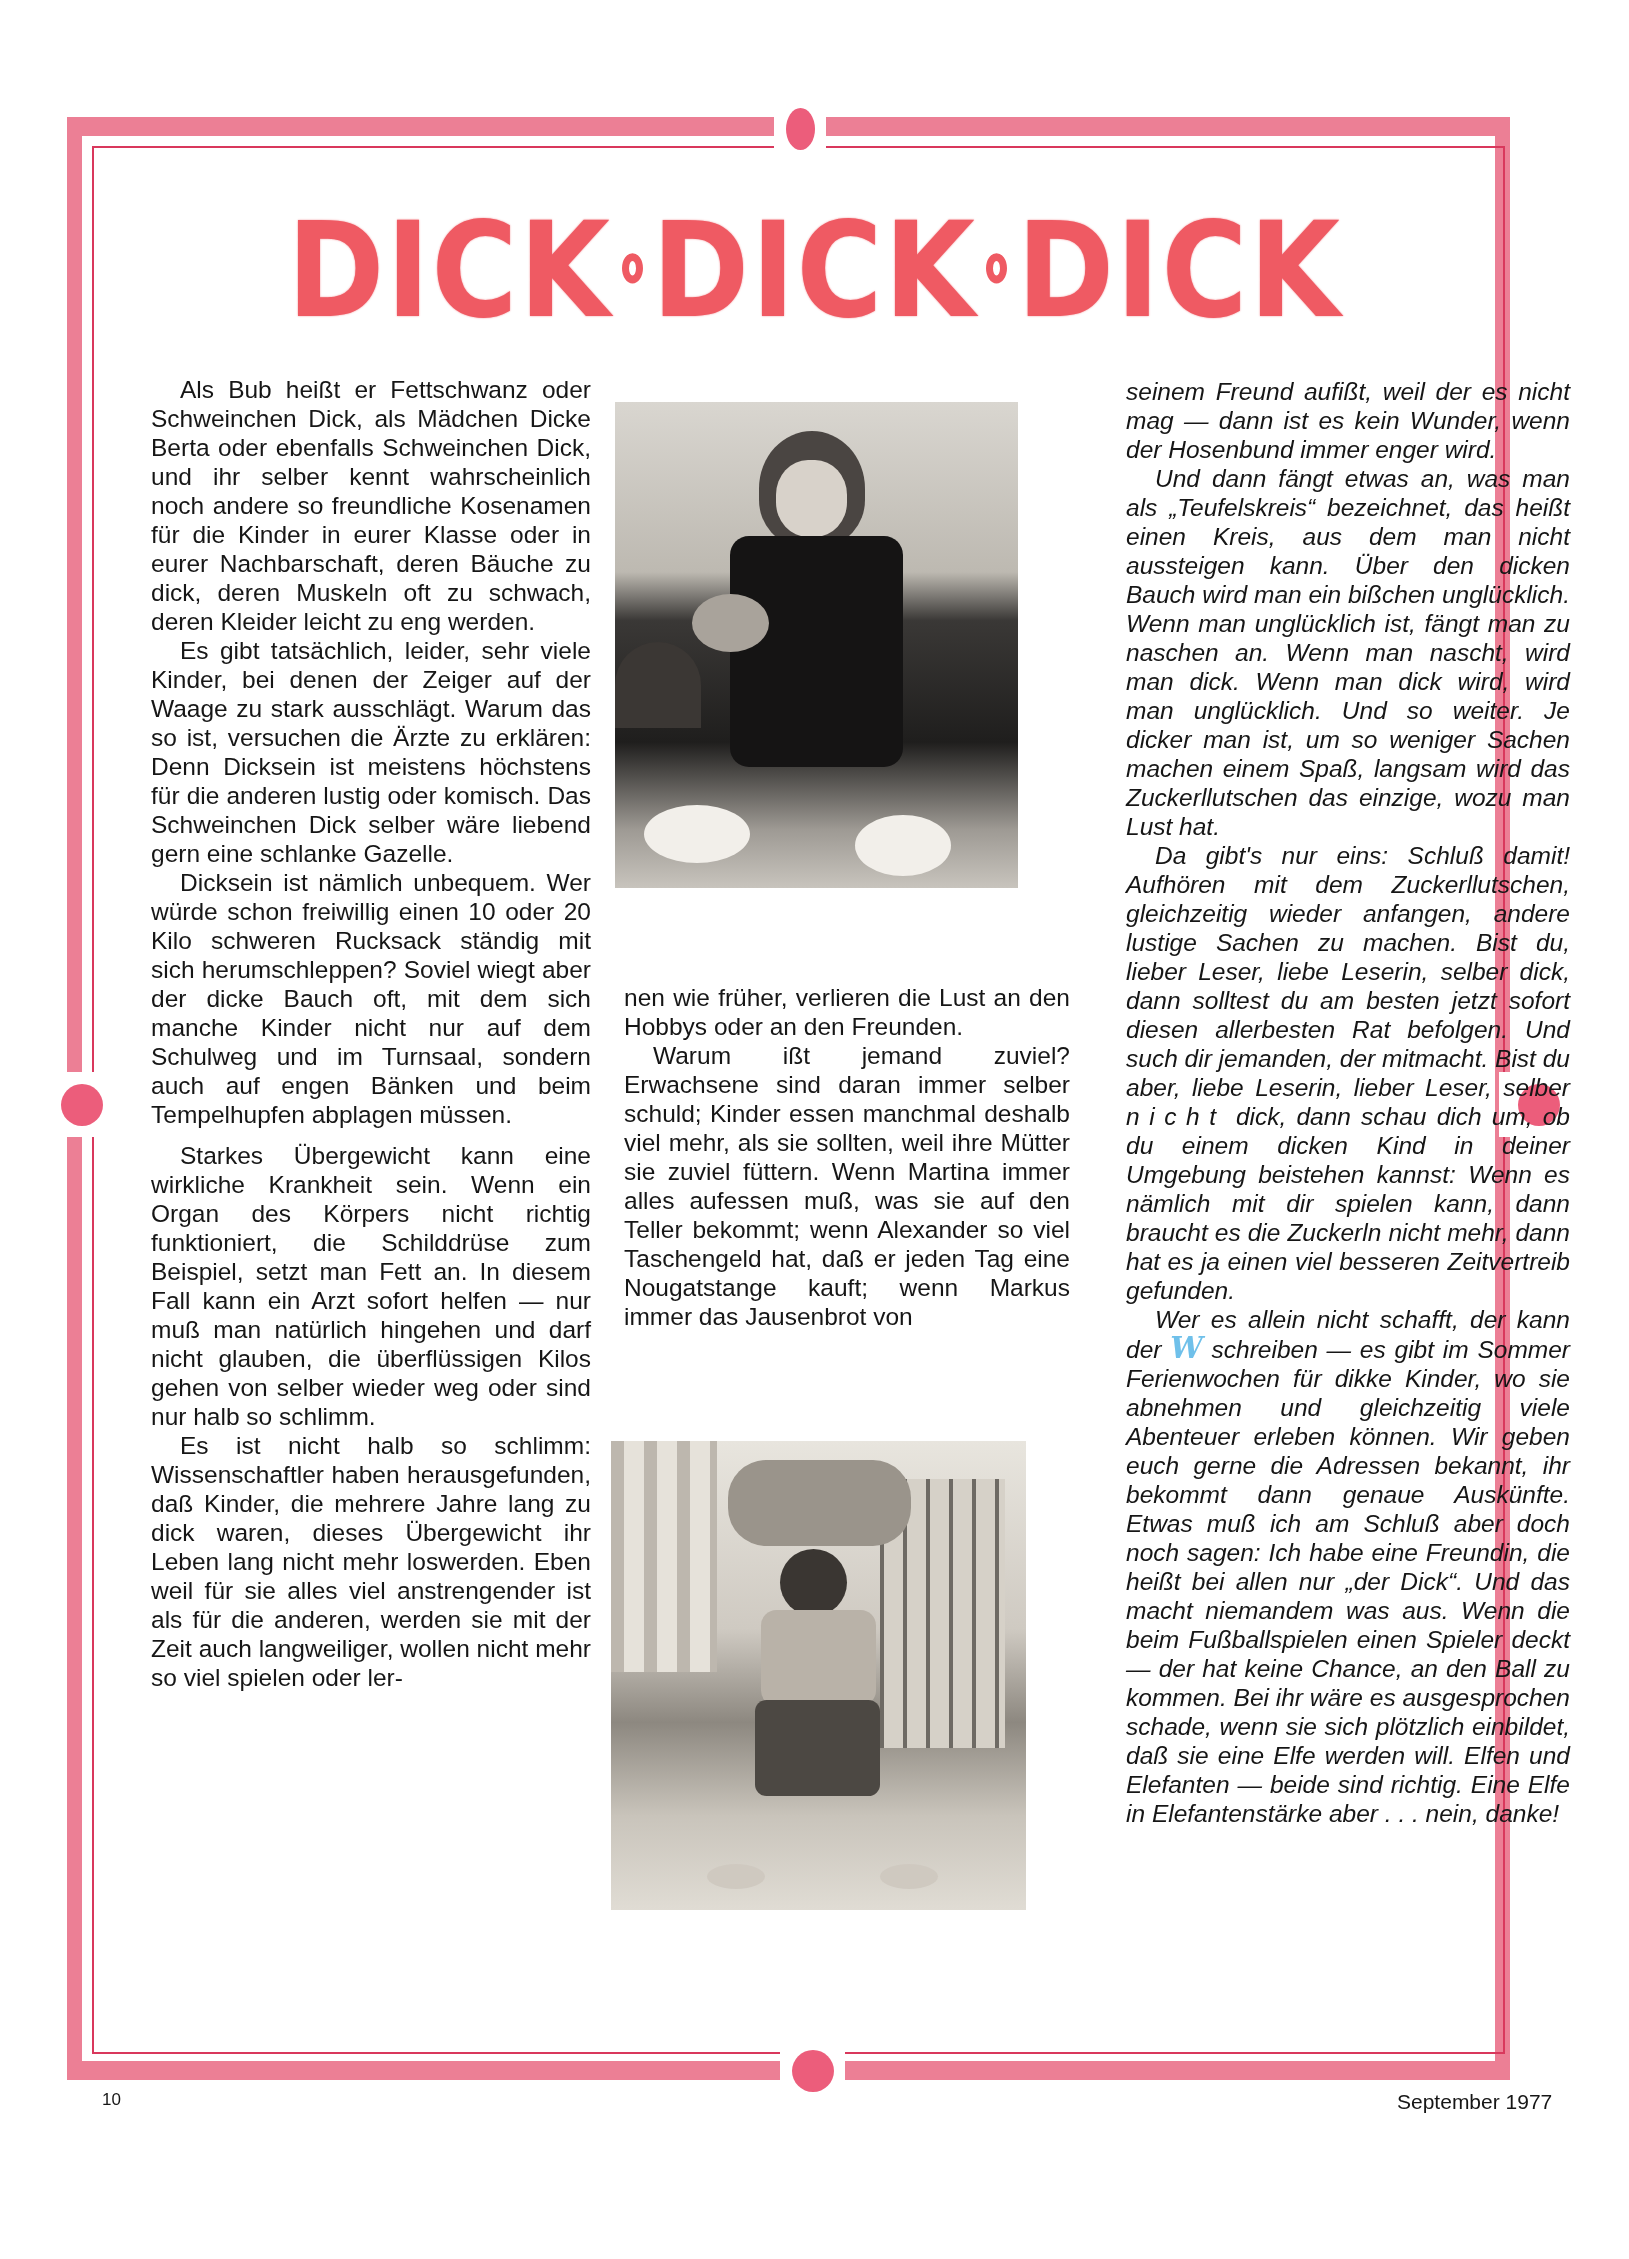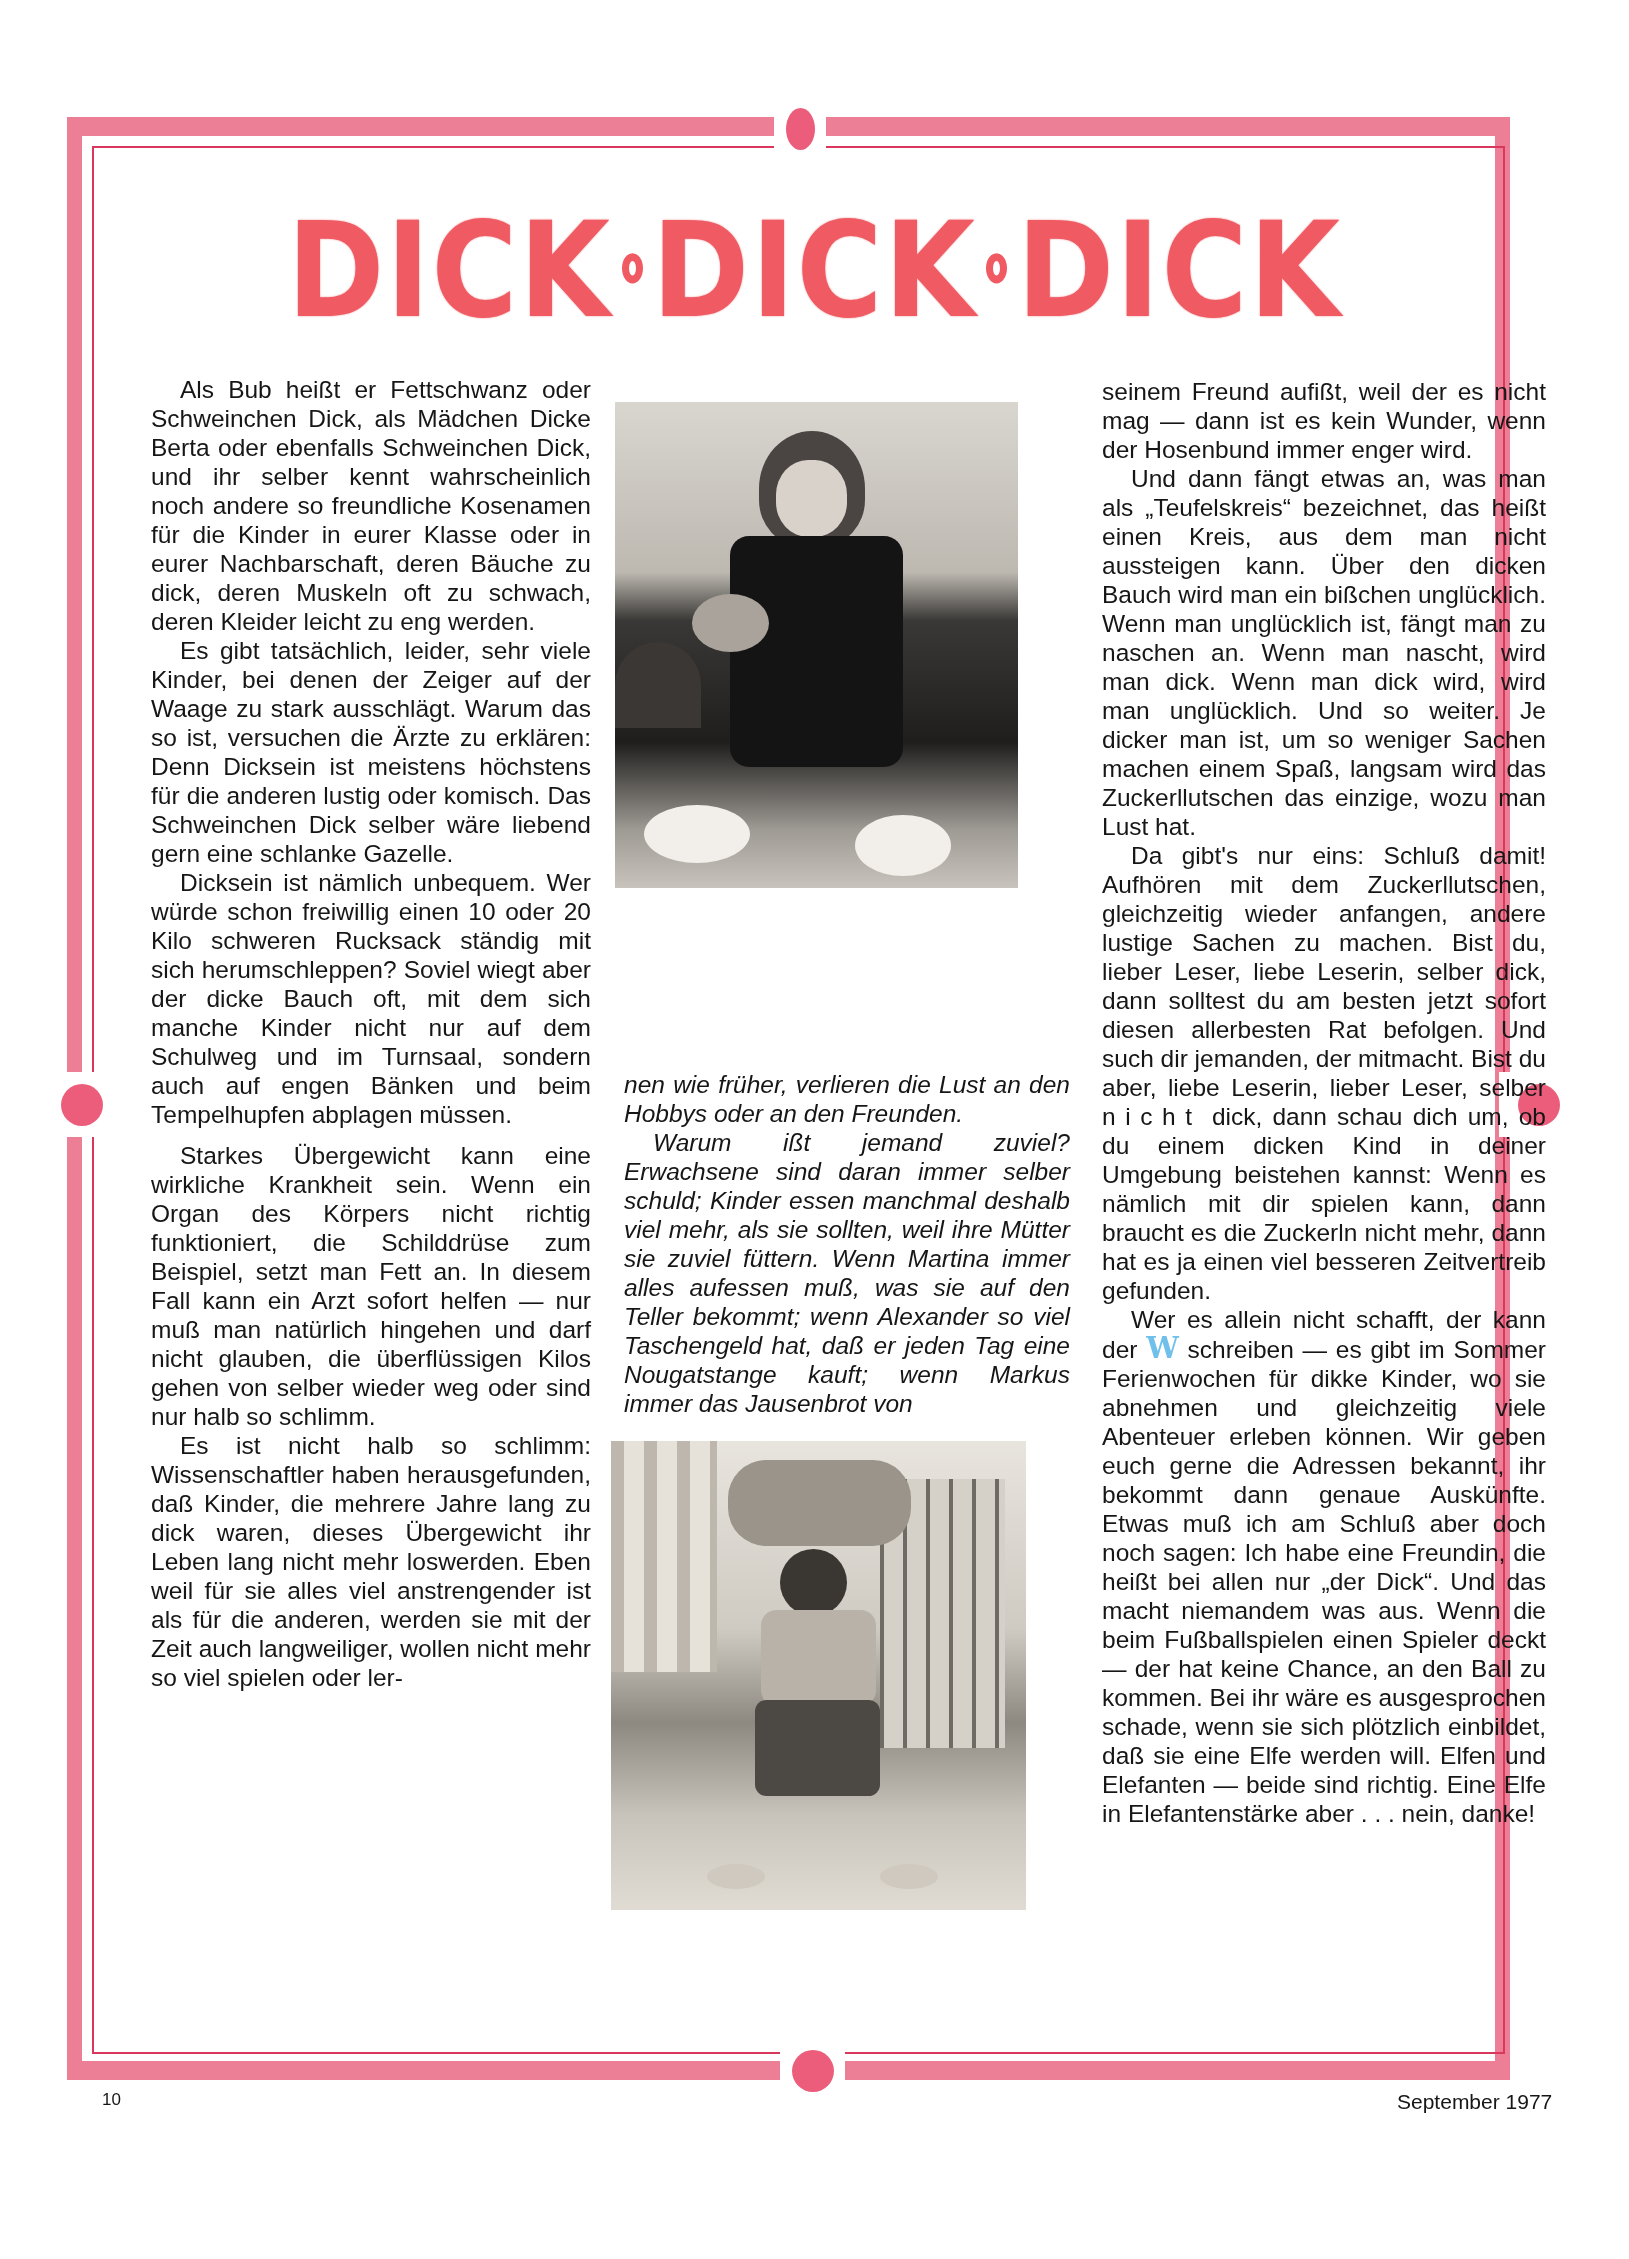--- a/index.html
+++ b/index.html
@@ -34,22 +34,22 @@
            letter-spacing: 1.9px; color: #ef5a63; transform: scaleY(1.12);
            text-shadow: 0 0 1.9px #f08a90; }
   #title .sep { display: inline-block; width: 21px; height: 27px; border: 7.7px solid #ef5a63;
                 border-radius: 50%; margin: 0 9.6px; vertical-align: 29px; box-sizing: border-box; }
 
   
   .col { position: absolute; font-size: 24.5px; line-height: 29px; text-align: justify; margin-left: 32px; }
   .col p { margin: 0; text-indent: 29px; }
   .col p.noindent { text-indent: 0; }
   #col-left { left: 119px; top: 375px; width: 440px; }
-  #col-mid-text { left: 592px; top: 1070px; width: 446px; font-style: italic; }
-  #col-right { left: 1070px; top: 377px; width: 444px; }
+  #col-mid-text { left: 592px; top: 983px; width: 446px; }
+  #col-right { left: 1094px; top: 377px; width: 444px; font-style: italic; }
 
   .spaced { letter-spacing: 9.6px; }
   .w-logo { font-family: "DejaVu Serif", serif; font-weight: bold; color: #6fc0ea; font-size: 29px; }
 
   
   .photo { position: absolute; background: #8a8a8a; overflow: hidden; }
   #photo-girl { left: 615px; top: 402px; width: 403px; height: 486px;
     background: linear-gradient(180deg, #d9d6d0 0%, #bdb9b1 35%, #3a3836 45%, #1f1e1d 70%, #9e9a94 88%, #c8c4bd 100%); }
   #photo-boy { left: 611px; top: 1441px; width: 415px; height: 469px;
     background: linear-gradient(180deg, #e8e5de 0%, #cfcac2 40%, #8d8880 60%, #c9c4bb 80%, #e0dcd4 100%); }

